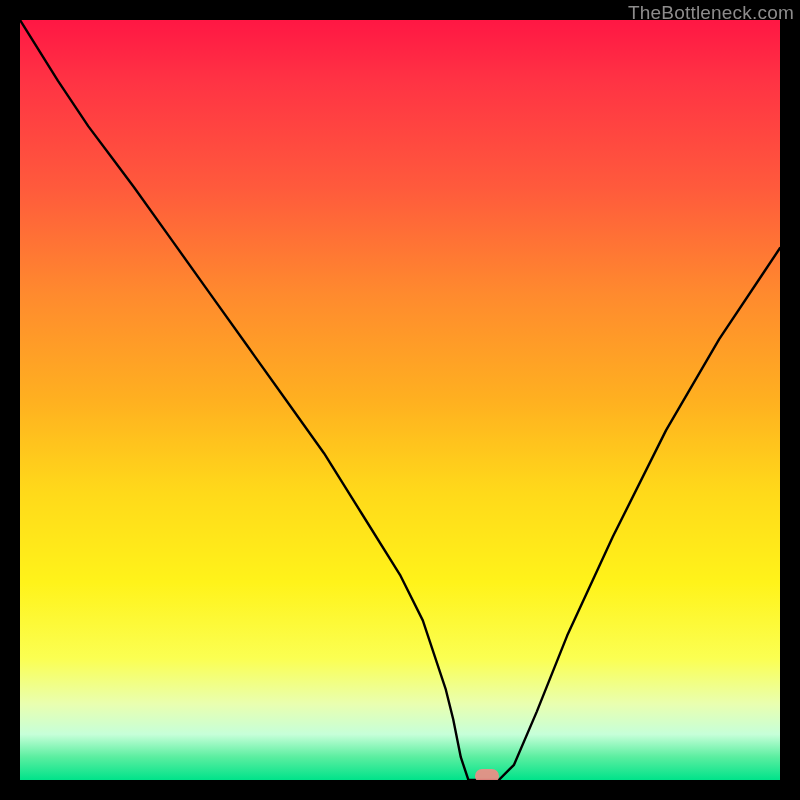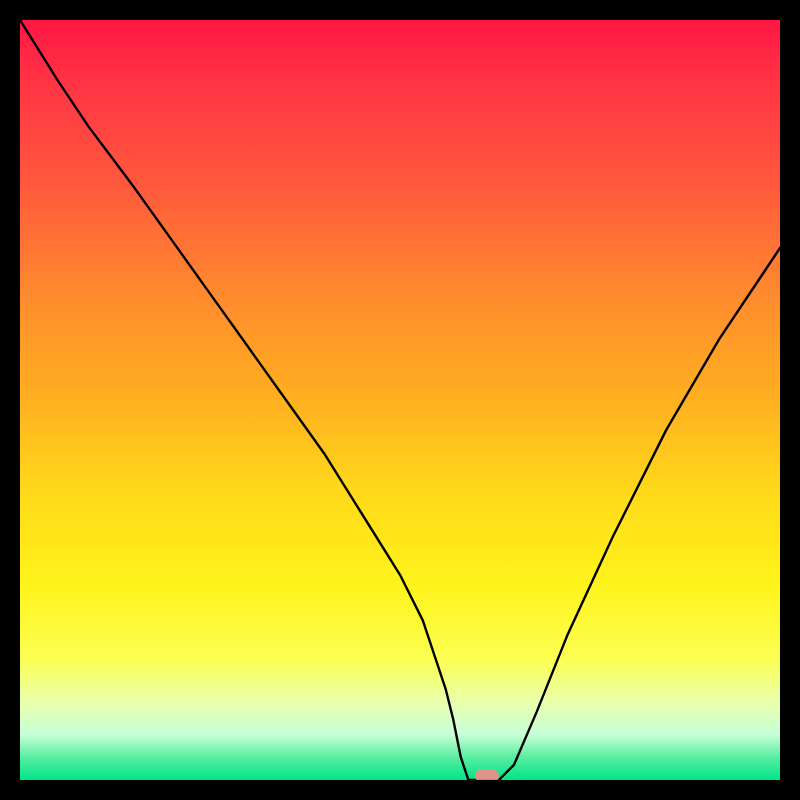--- a/index.html
+++ b/index.html
@@ -74,13 +74,14 @@
 <body>
 
 <div class="canvas">
   <div class="plot-area">
     <div class="gradient-bg"></div>
     <svg class="curve-layer" viewBox="0 0 760 760" preserveAspectRatio="none">
       <path id="curve-path" fill="none" stroke="#000" stroke-width="2.4" stroke-linecap="round" stroke-linejoin="round" d="M0.00 0.00 L38.00 60.80 L68.40 106.40 L91.20 136.80 L114.00 167.20 L152.00 220.40 L190.00 273.60 L228.00 326.80 L266.00 380.00 L304.00 433.20 L342.00 494.00 L380.00 554.80 L402.80 600.40 L425.60 668.80 L433.20 699.20 L440.80 737.20 L448.40 760.00 L456.00 760.00 L463.60 760.00 L471.20 760.00 L478.80 760.00 L494.00 744.80 L516.80 691.60 L547.20 615.60 L592.80 516.80 L646.00 410.40 L699.20 319.20 L760.00 228.00"></path>
     </svg>
     <div class="marker" id="min-marker" style="background: rgb(239, 141, 135); left: 455px; top: 749px;"></div>
   </div>
+  <div class="watermark">TheBottleneck.com</div>
 </div>
 
 </body></html>

